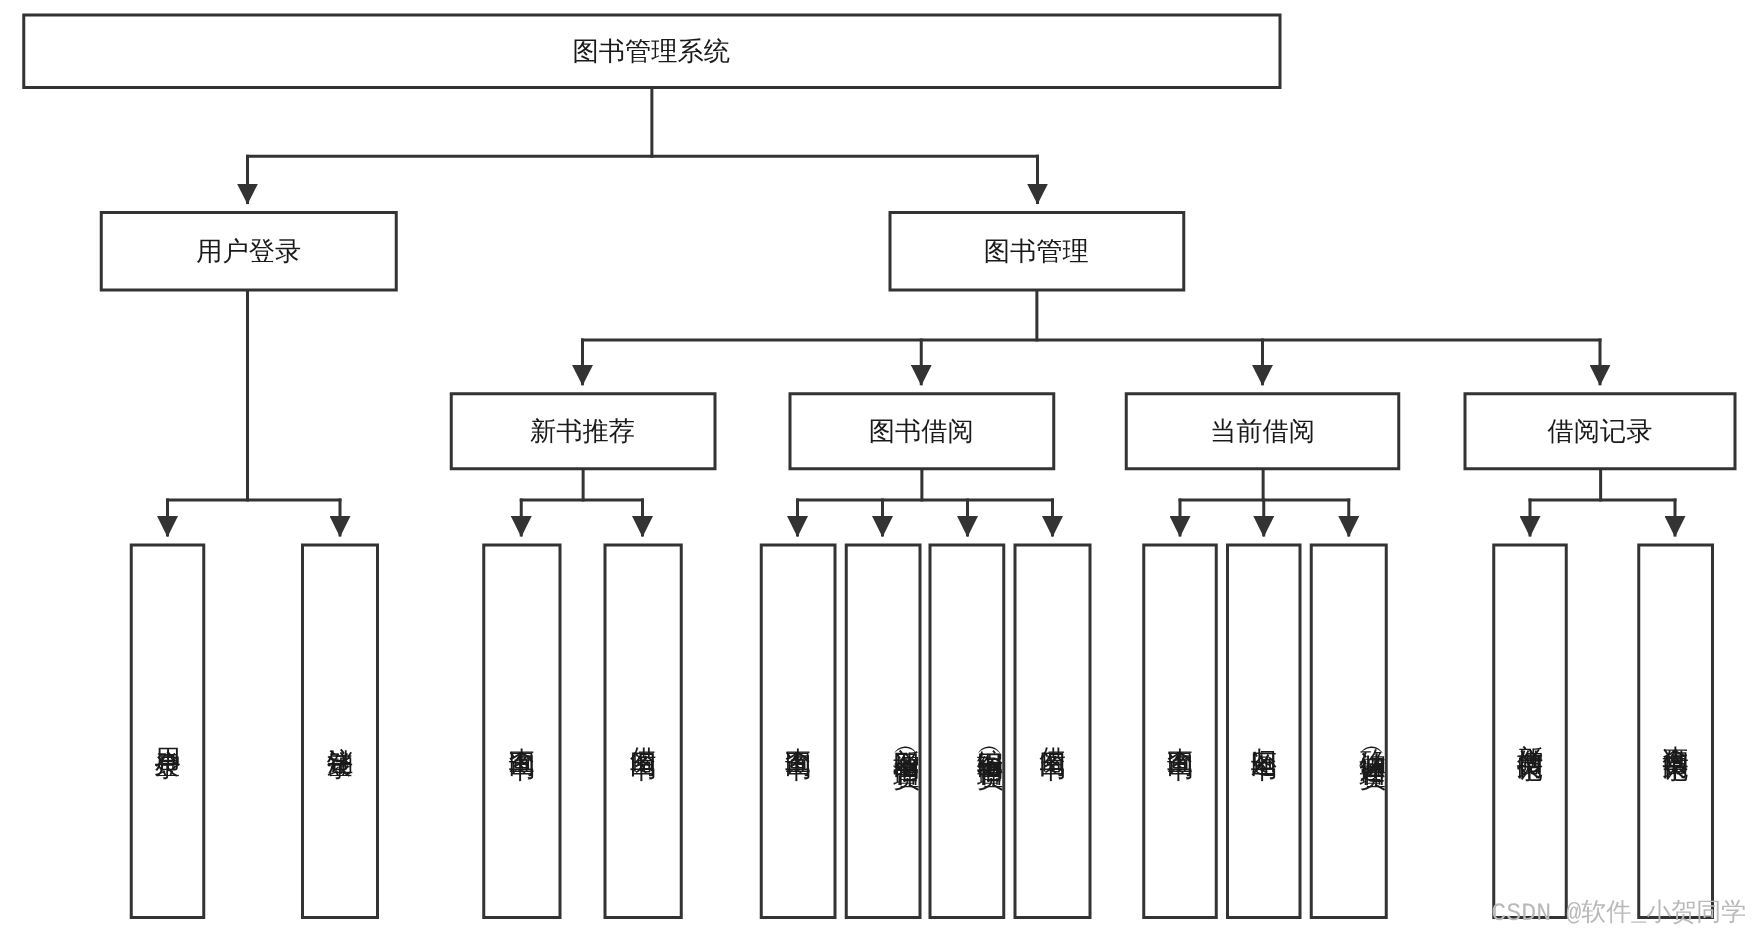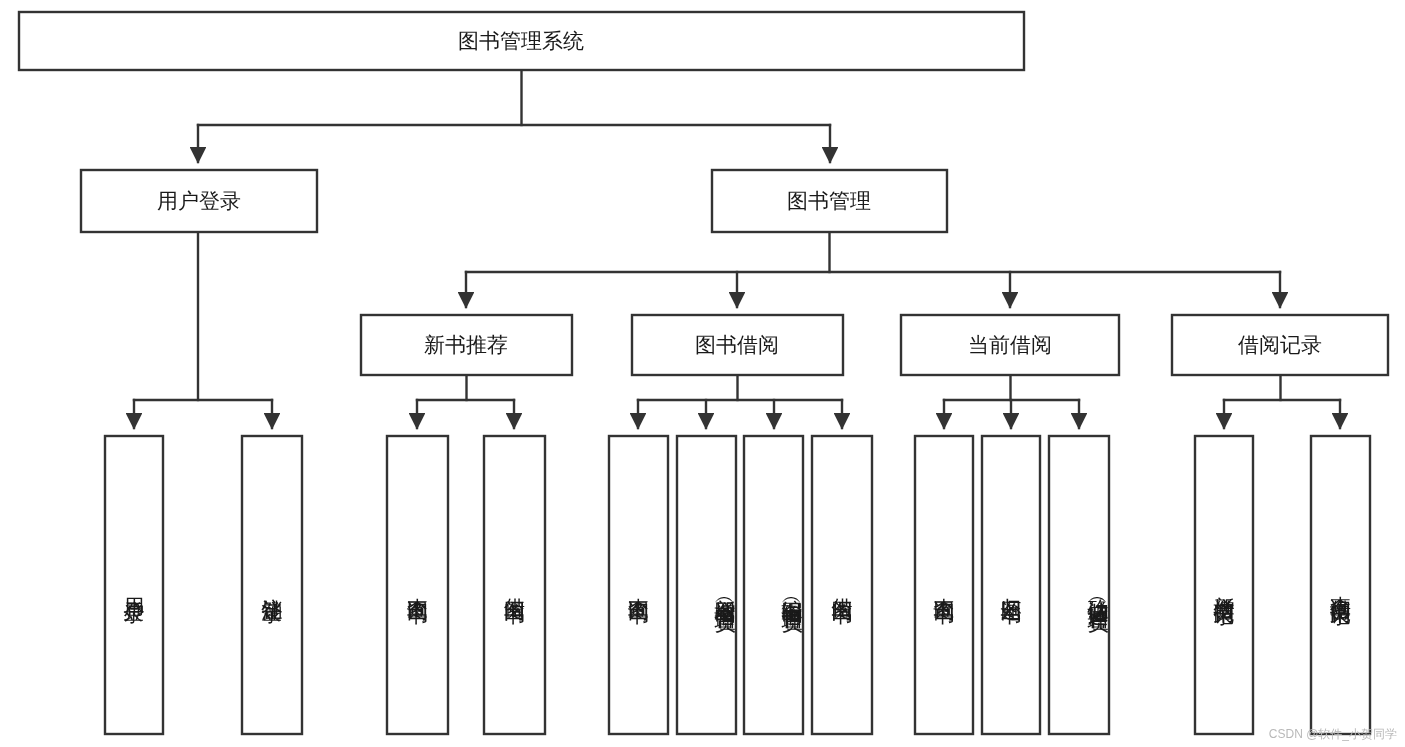--- a/index.html
+++ b/index.html
@@ -60,22 +60,22 @@
     display: flex;
     align-items: center;
     justify-content: center;
     white-space: nowrap;
     pointer-events: none;
   }
   #watermark {
     position: absolute;
     right: 8px;
     bottom: 4px;
-    font-family: Liberation Sans, sans-serif;
-    font-size: 12px;
+    font-family: Liberation Mono, monospace;
+    font-size: 20px;
     color: #b9b9b9;
     white-space: nowrap;
   }
 </style>
 </head>
 <body>
 
 <div id="diagram-root">
 
   <svg id="tree-svg" viewBox="0 0 1405 747">

